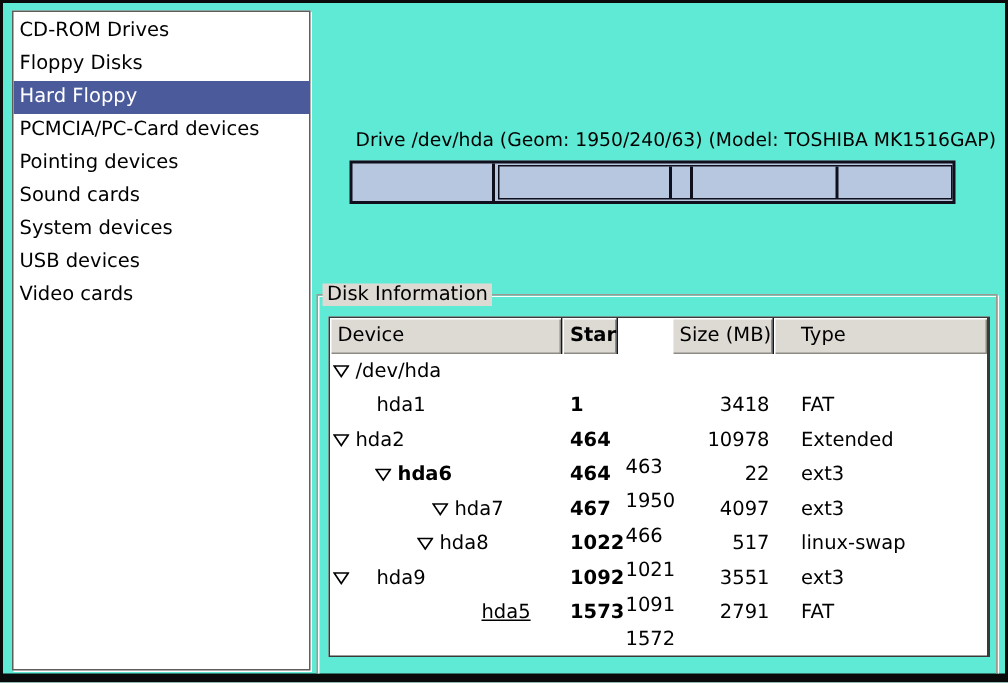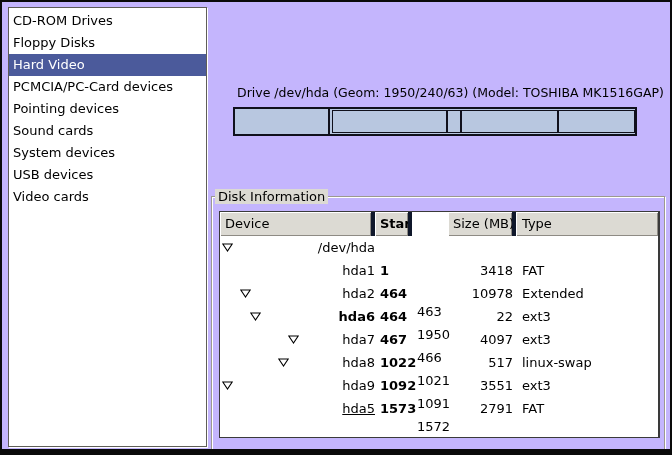--- a/index.html
+++ b/index.html
@@ -1,20 +1,20 @@
 <!DOCTYPE html>
 <html><head>
 <meta charset="utf-8">
 <style>
   * { margin:0; padding:0; box-sizing:border-box; }
   html,body { background:#ffffff; }
   .window {
     position:relative;
     width:672px; height:455px;
-    background:#c4b5fd;
+    background:#5eead4;
     border:2px solid #0a0a0a;
     border-bottom:6px solid #0a0a0a;
     font-family:"DejaVu Sans","Liberation Sans",sans-serif;
     font-size:13px; color:#000;
     overflow:hidden;
   }
   
   .sidebar {
     position:absolute; left:6px; top:5px;
     width:199px; height:440px;
@@ -70,50 +70,50 @@
     position:absolute; left:7px; top:14px;
     width:441px; height:227px;
     background:#fff;
     border:1px solid #3a3a3a;
     border-right-width:2px;
     overflow:hidden;
   }
   .thead { display:flex; height:24px; }
   .th {
     background:#dcdad3;
-    border-right:4px solid #0f172a;
+    border-right:1px solid #0f172a;
     box-shadow:inset 1px 1px 0 #fff, inset -1px -1px 0 #8e8b84;
     line-height:23px; padding-left:5px;
     white-space:nowrap; overflow:hidden;
     cursor:default;
   }
   .th:last-child { border-right:none; }
   .tbody .row { display:flex; height:23px; line-height:23px; }
   .col-device { width:155px; }
   .col-start  { width:37px; padding-left:5px;font-weight:bold; }
   .col-end    { width:36px; padding-left:5px;margin-top:41px; }
   .col-size   { width:68px; text-align:right; padding-right:3px; }
-  .col-type   { flex:1; padding-left:6px; }
-  .dev-cell { display:flex; align-items:center; padding-left:2px; white-space:nowrap; overflow:hidden;justify-content:space-between; }
+  .col-type   { flex:1; padding-left:18px; }
+  .dev-cell { display:flex; align-items:center; padding-left:2px; white-space:nowrap; overflow:hidden; }
   .expander {
     width:11px; height:9px; margin-right:4px;
     flex:0 0 11px; display:inline-block;
   }
   .expander.hidden { visibility:hidden; }
   .expander svg { display:block; }
 </style>
 </head>
 <body>
 
 <div class="window">
 
   <div class="sidebar">
       <div class="side-item">CD-ROM Drives</div>
       <div class="side-item">Floppy Disks</div>
-      <div class="side-item selected">Hard Video</div>
+      <div class="side-item selected">Hard Floppy</div>
       <div class="side-item">PCMCIA/PC-Card devices</div>
       <div class="side-item">Pointing devices</div>
       <div class="side-item">Sound cards</div>
       <div class="side-item">System devices</div>
       <div class="side-item">USB devices</div>
       <div class="side-item">Video cards</div>
     </div>
 
   <div class="drive-label">Drive /dev/hda (Geom: 1950/240/63) (Model: TOSHIBA MK1516GAP)</div>
 
@@ -162,21 +162,21 @@
               </span>
       <span class="dev-label">hda1</span>
     </div>
     <div class="col-start">1</div>
     <div class="col-end">463</div>
     <div class="col-size">3418</div>
     <div class="col-type">FAT</div>
   </div>
 
   <div class="row">
-    <div class="col-device dev-cell" style="padding-left: 20px;">
+    <div class="col-device dev-cell" style="padding-left: 2px;">
       <span class="expander">
                 <svg width="11" height="9" viewBox="0 0 11 9">
                   <path d="M0.8 1 H10.2 L5.5 8 Z" fill="#ffffff" stroke="#000000" stroke-width="1.1"></path>
                 </svg>
               </span>
       <span class="dev-label">hda2</span>
     </div>
     <div class="col-start">464</div>
     <div class="col-end">1950</div>
     <div class="col-size">10978</div>
@@ -222,21 +222,21 @@
               </span>
       <span class="dev-label">hda8</span>
     </div>
     <div class="col-start">1022</div>
     <div class="col-end">1091</div>
     <div class="col-size">517</div>
     <div class="col-type">linux-swap</div>
   </div>
 
   <div class="row">
-    <div class="col-device dev-cell" style="">
+    <div class="col-device dev-cell" style=" gap: 14px;">
       <span class="expander">
                 <svg width="11" height="9" viewBox="0 0 11 9">
                   <path d="M0.8 1 H10.2 L5.5 8 Z" fill="#ffffff" stroke="#000000" stroke-width="1.1"></path>
                 </svg>
               </span>
       <span class="dev-label">hda9</span>
     </div>
     <div class="col-start">1092</div>
     <div class="col-end">1572</div>
     <div class="col-size">3551</div>

